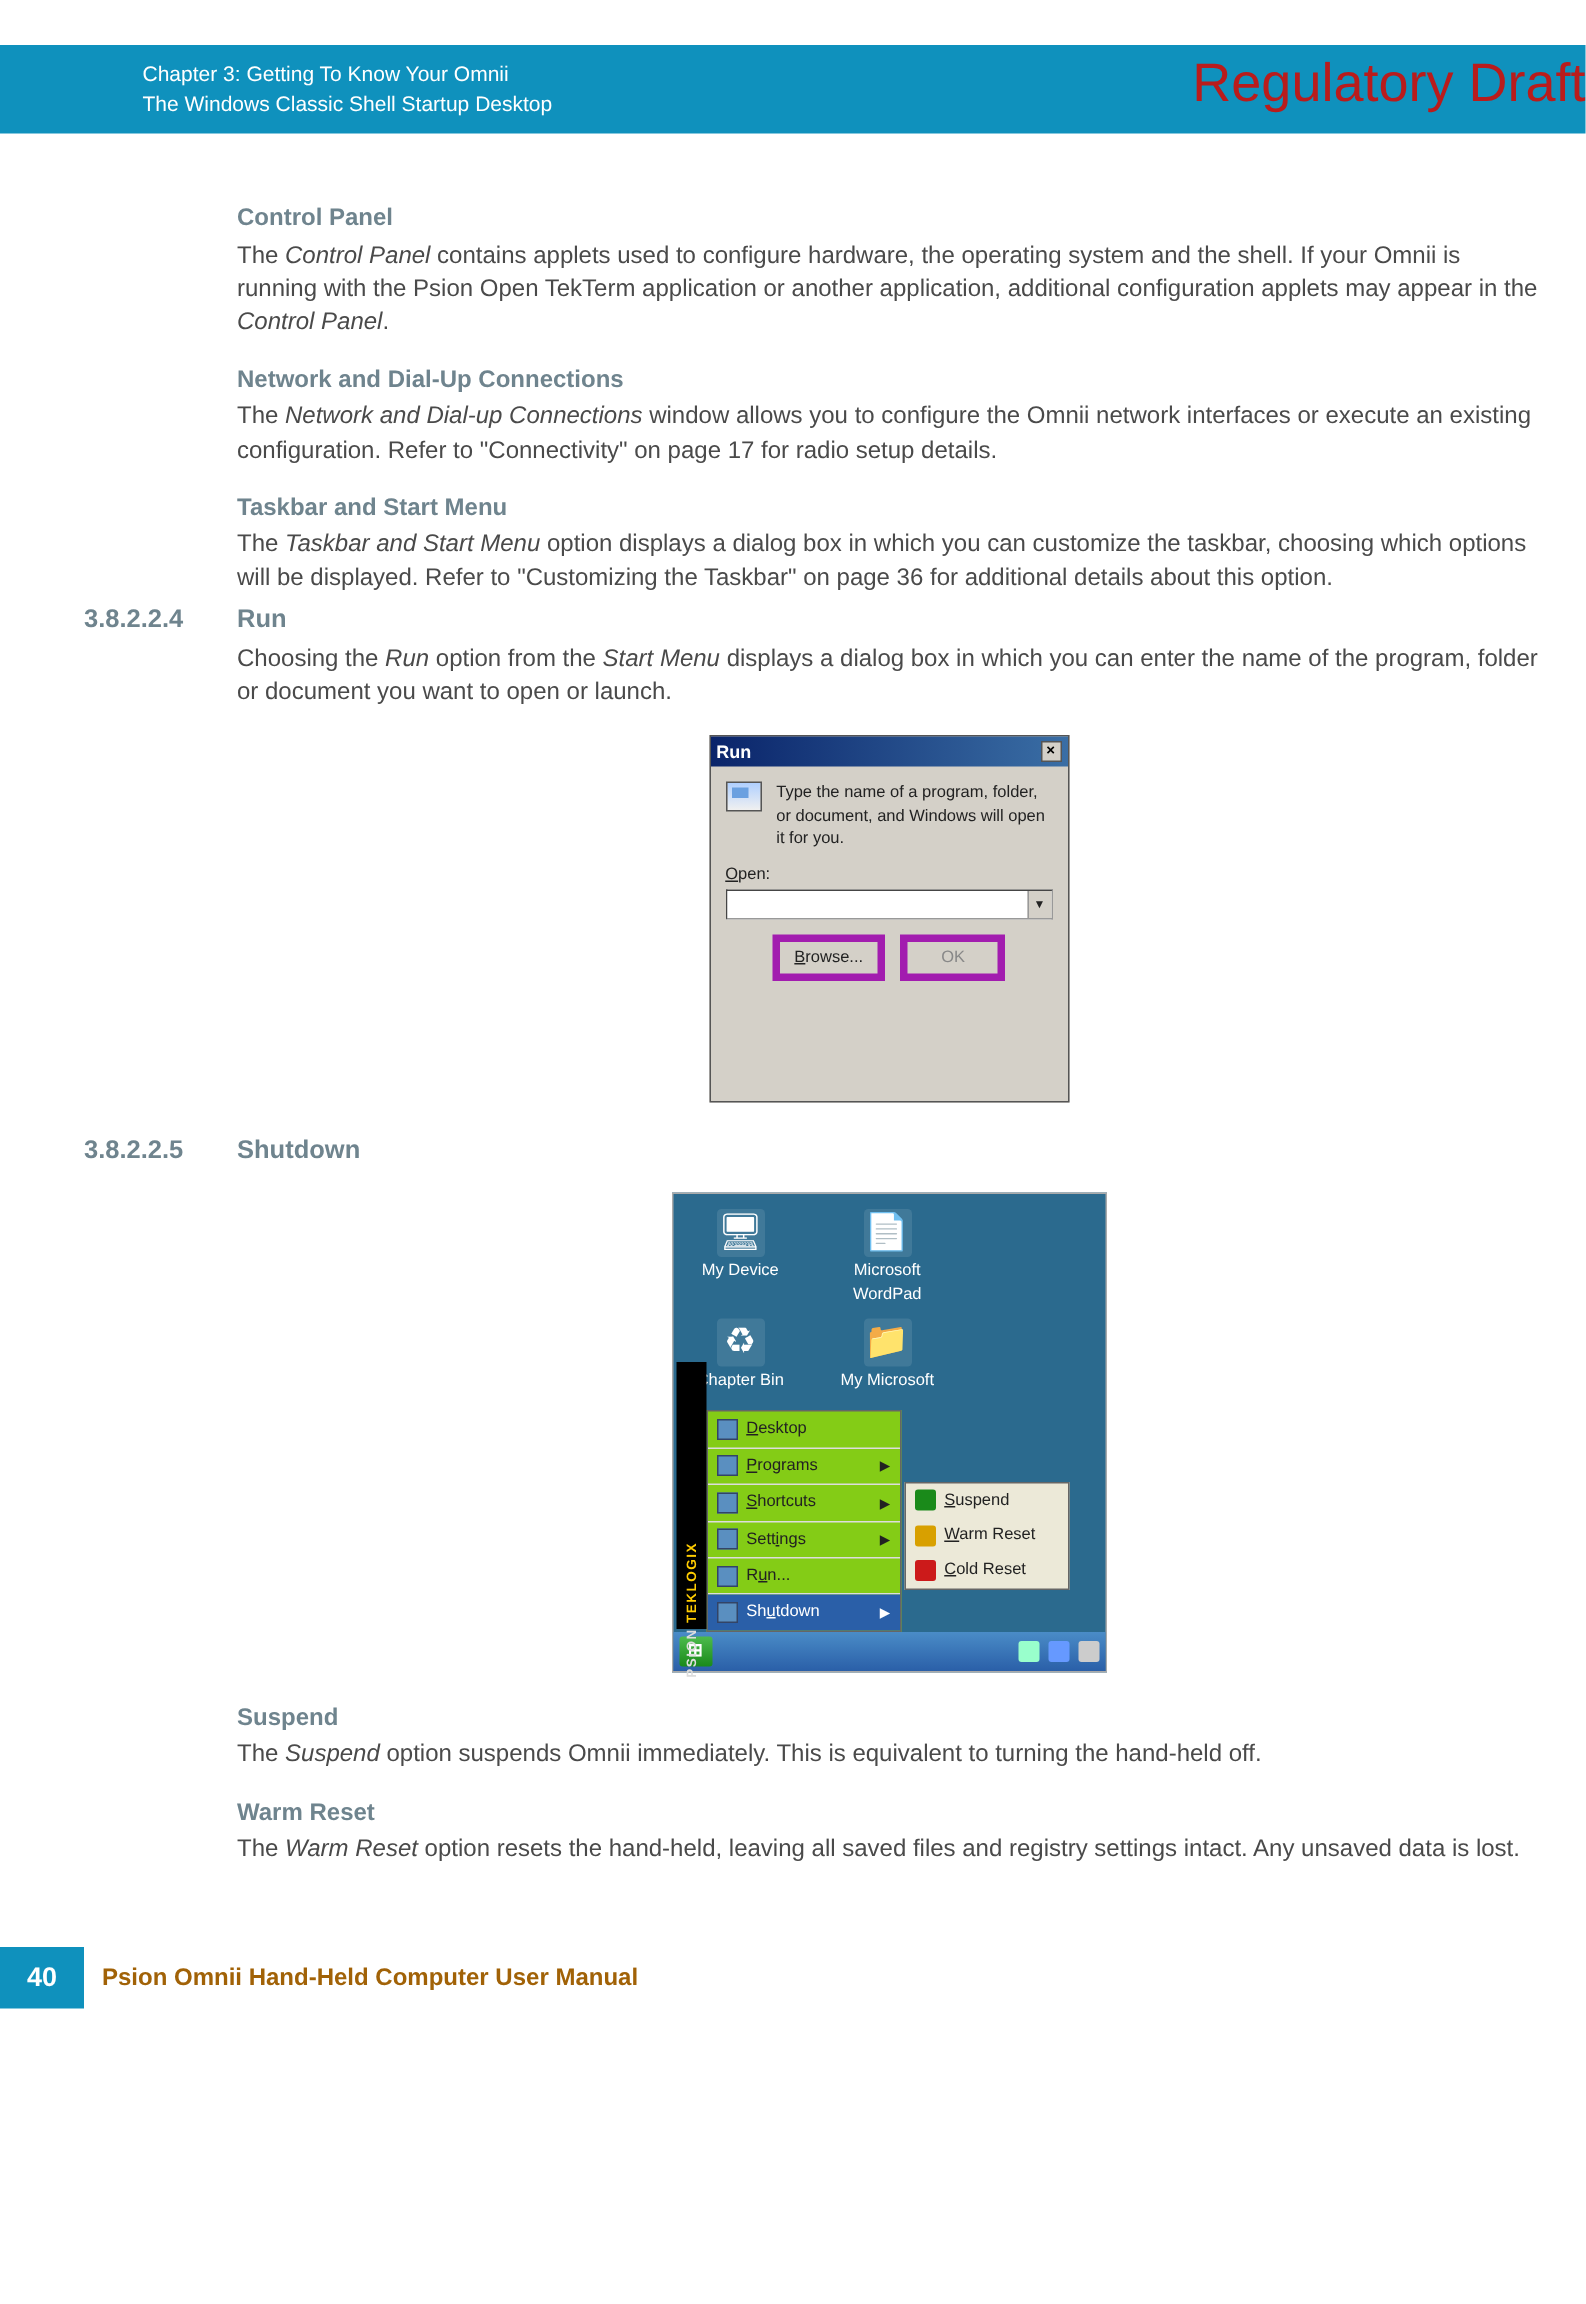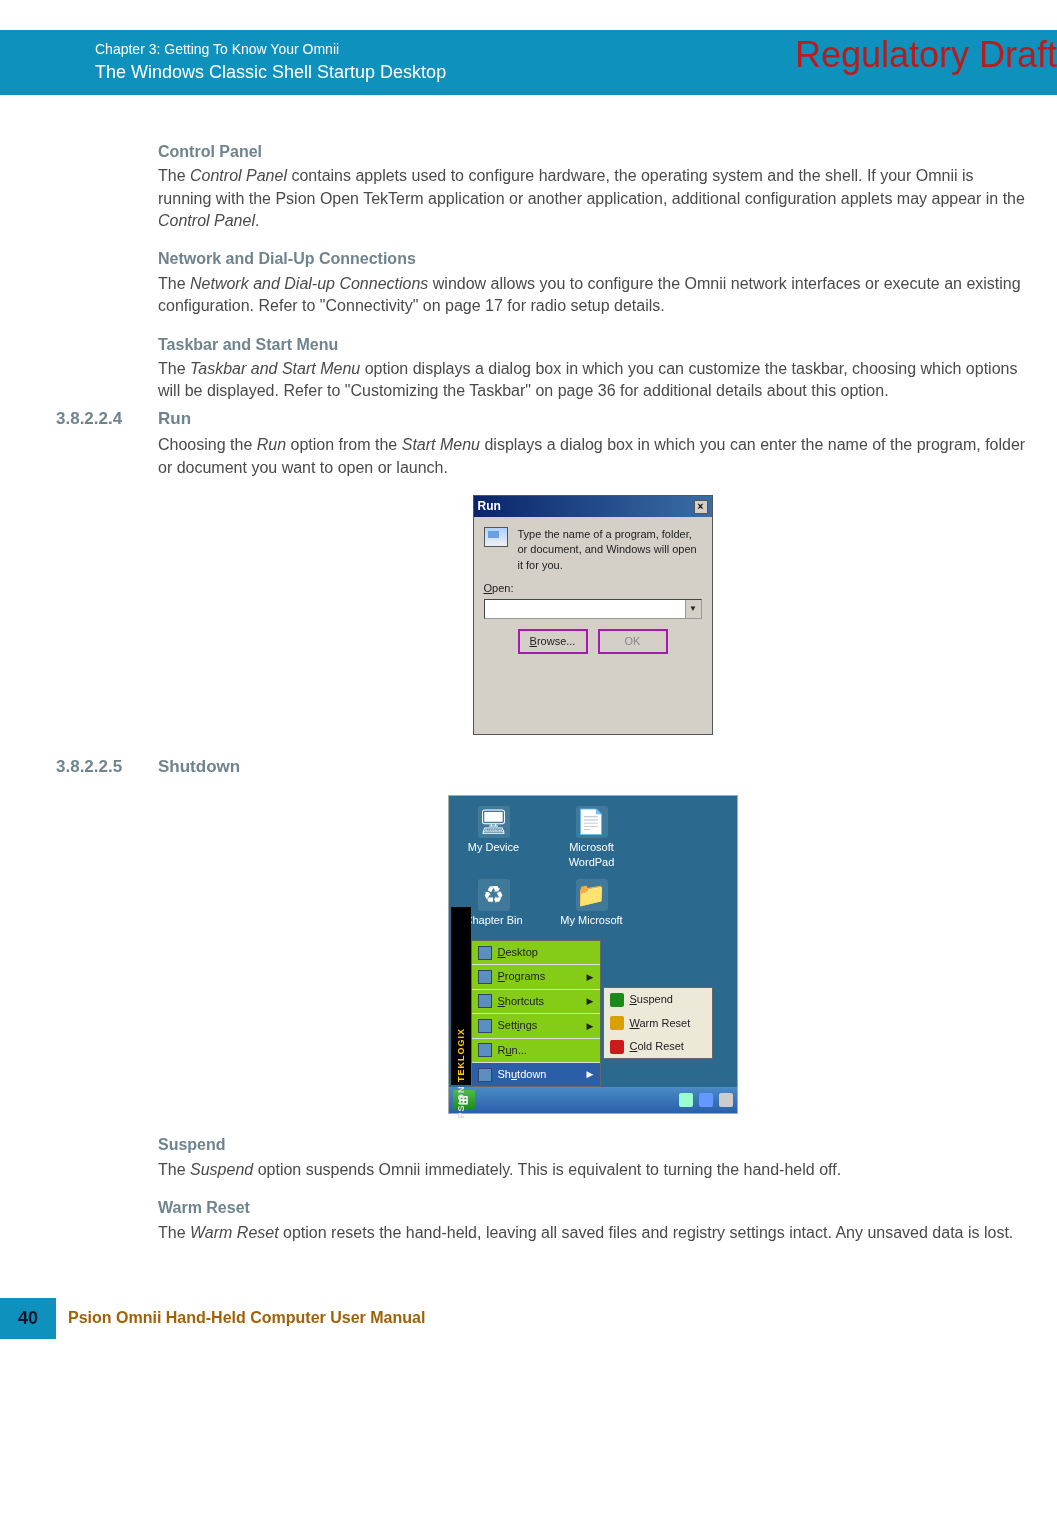--- a/index.html
+++ b/index.html
@@ -26,21 +26,21 @@
       padding-left: 47px;
     }
     .header-bar {
       background: #0f91bd;
       color: white;
       padding: 10px 20px 10px 95px;
       margin-top: 30px;
       font-family: Arial, sans-serif;
     }
     .header-bar .chapter-line { font-size: 14px; }
-    .header-bar .section-line { font-size: 18px; }
+    .header-bar .section-line { font-size: 14px; }
     .content { padding: 30px 30px 20px 158px; }
     .section-number-row { display: flex; margin-top: 0; margin-bottom: 4px; }
     .section-number {
       color: #6f848e;
       font-weight: bold;
       font-size: 17px;
       width: 102px;
       margin-left: -102px;
       text-align: left;
     }
@@ -116,21 +116,21 @@
       flex: 1; border: none; background: white; font-size: 11px; padding: 0 2px;
     }
     .run-combo-btn {
       width: 16px; background: #d4d0c8;
       border-left: 1px solid #999;
       display: flex; align-items: center; justify-content: center;
       font-size: 8px;
     }
     .run-buttons { display: flex; gap: 10px; justify-content: center; }
     .run-btn {
-      border: 2px solid #a21caf;
+      border: 5px solid #a21caf;
       background: #d4d0c8;
       padding: 3px 10px;
       font-size: 11px;
       min-width: 70px;
       text-align: center;
     }
     .run-btn.disabled { color: #888; }
     .run-bottom-fill { height: 70px; background: #d4d0c8; }
 
     
@@ -235,21 +235,21 @@
     .taskbar .spacer { flex: 1; }
     .taskbar .tray-icon { width: 14px; height: 14px; background: #9fc; border-radius: 2px; }
 
     .footer {
       display: flex;
       align-items: center;
       margin-top: 30px;
     }
     .page-num-box {
       background: #0f91bd;
-      color: #0f172a;
+      color: #ffffff;
       font-weight: bold;
       font-size: 18px;
       width: 56px;
       text-align: center;
       padding: 8px 0;
     }
     .manual-title {
       color: #a16207;
       font-weight: bold;
       font-size: 16px;

